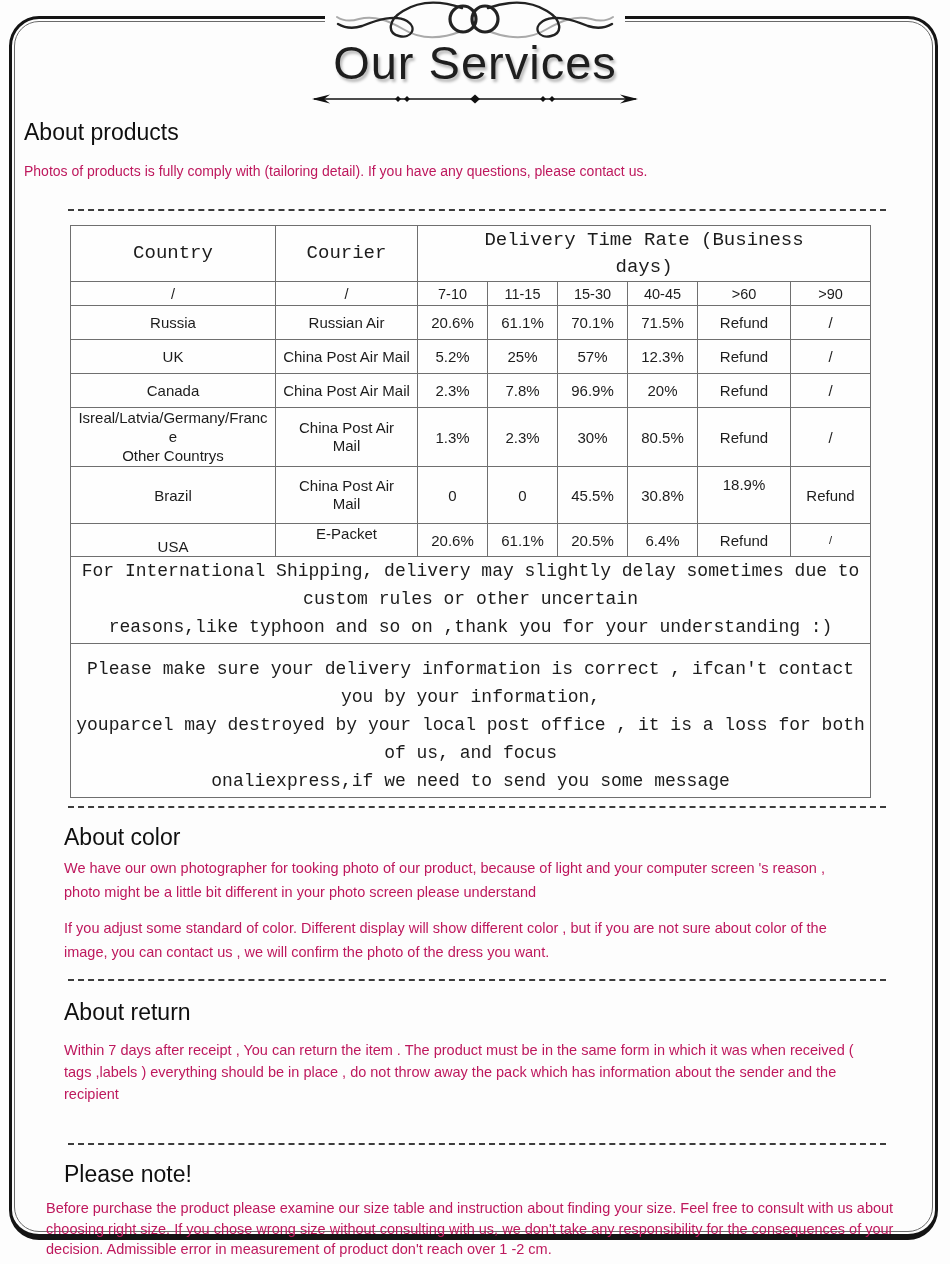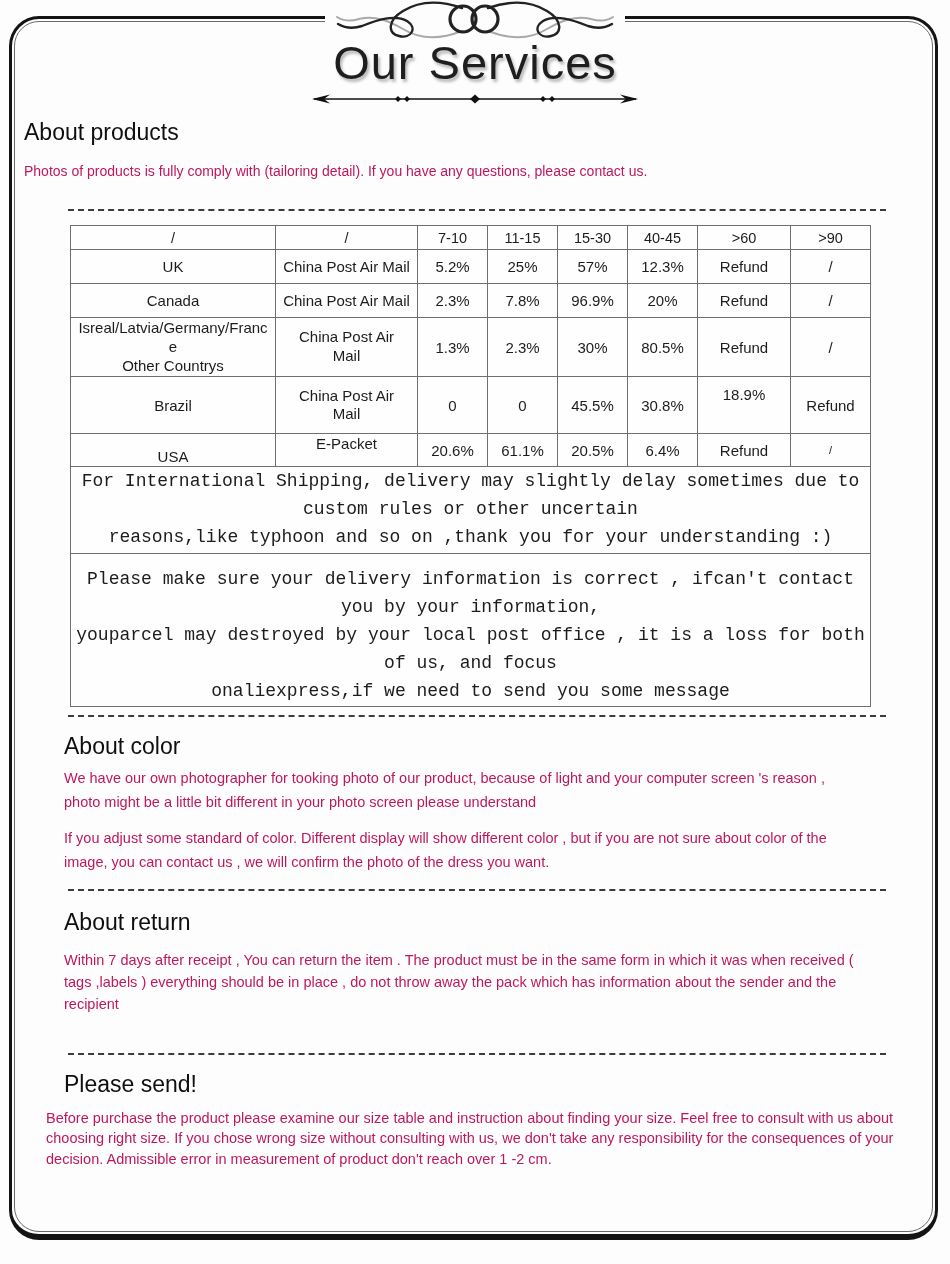--- a/index.html
+++ b/index.html
@@ -129,29 +129,45 @@
       <col style="width:205px">
         <col style="width:142px">
         <col style="width:70px">
         <col style="width:70px">
       <col style="width:70px">
         <col style="width:70px">
         <col style="width:93px">
         <col style="width:80px">
     </colgroup>
     <tbody>
+      <tr style="height:52px">
+        <th class="mono-head">Country</th>
+        <th class="mono-head">Courier</th>
+        <th class="mono-head" colspan="6">Delivery Time Rate (Business
+days)</th>
+      </tr>
       <tr class="sub-row" style="height:24px">
         <td>/</td>
         <td>/</td>
         <td>7-10</td>
         <td>11-15</td>
         <td>15-30</td>
         <td>40-45</td>
         <td>&gt;60</td>
         <td>&gt;90</td>
+      </tr>
+      <tr class="data-row" style="height:34px">
+        <td>Russia</td>
+        <td class="cell-bold">Russian Air</td>
+        <td>20.6%</td>
+        <td>61.1%</td>
+        <td>70.1%</td>
+        <td>71.5%</td>
+        <td>Refund</td>
+        <td>/</td>
       </tr>
       <tr class="data-row" style="height:34px">
         <td>UK</td>
         <td>China Post Air Mail</td>
         <td>5.2%</td>
         <td>25%</td>
         <td>57%</td>
         <td>12.3%</td>
         <td>Refund</td>
         <td>/</td>
@@ -223,17 +239,17 @@
   <hr class="dashes hr3">
 
   <div class="section sec-return">
     <h2 class="section-heading">About return</h2>
     <p class="para return-p">Within 7 days after receipt , You can return the item . The product must be in the same form in which it was when received ( tags ,labels ) everything should be in place , do not throw away the pack which has information about the sender and the recipient</p>
   </div>
 
   <hr class="dashes hr4">
 
   <div class="section sec-note">
-    <h2 class="section-heading">Please send!</h2>
+    <h2 class="section-heading">Please note!</h2>
     <p class="para note-p">Before purchase the product please examine our size table and instruction about finding your size. Feel free to consult with us about choosing right size. If you chose wrong size without consulting with us, we don't take any responsibility for the consequences of your decision. Admissible error in measurement of product don't reach over 1 -2 cm.</p>
   </div>
 
 </div>
 
 </body></html>

